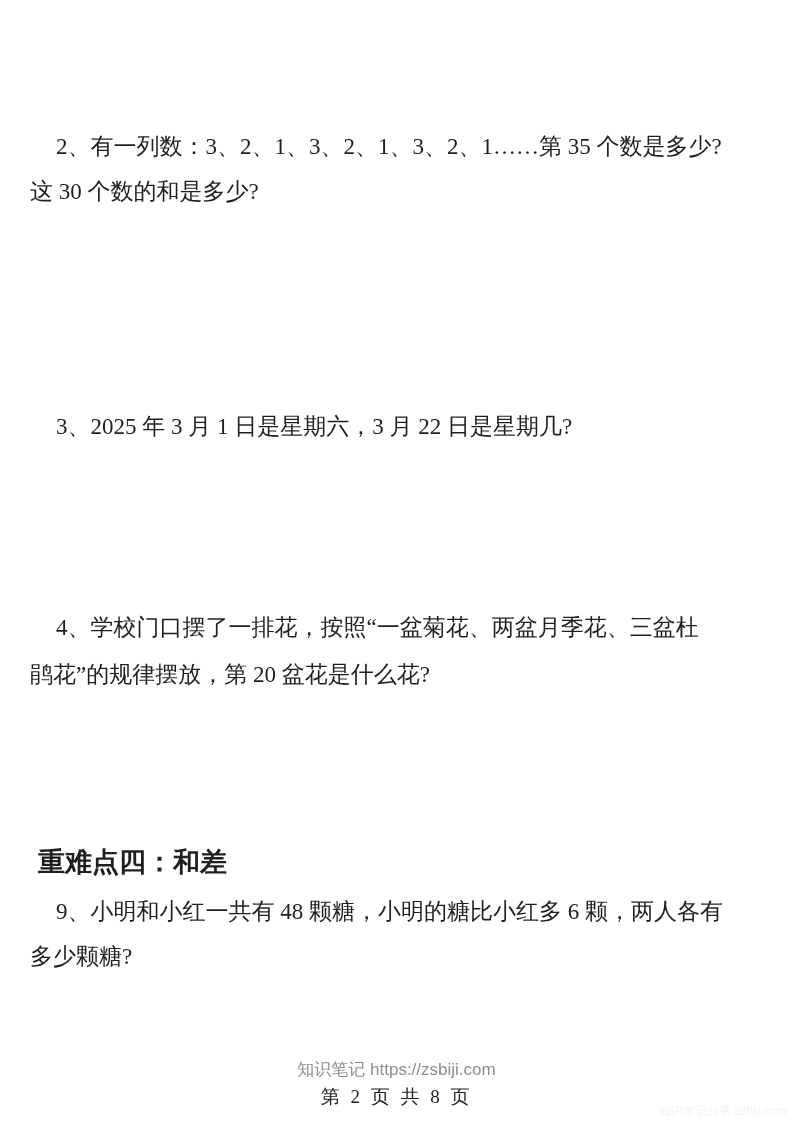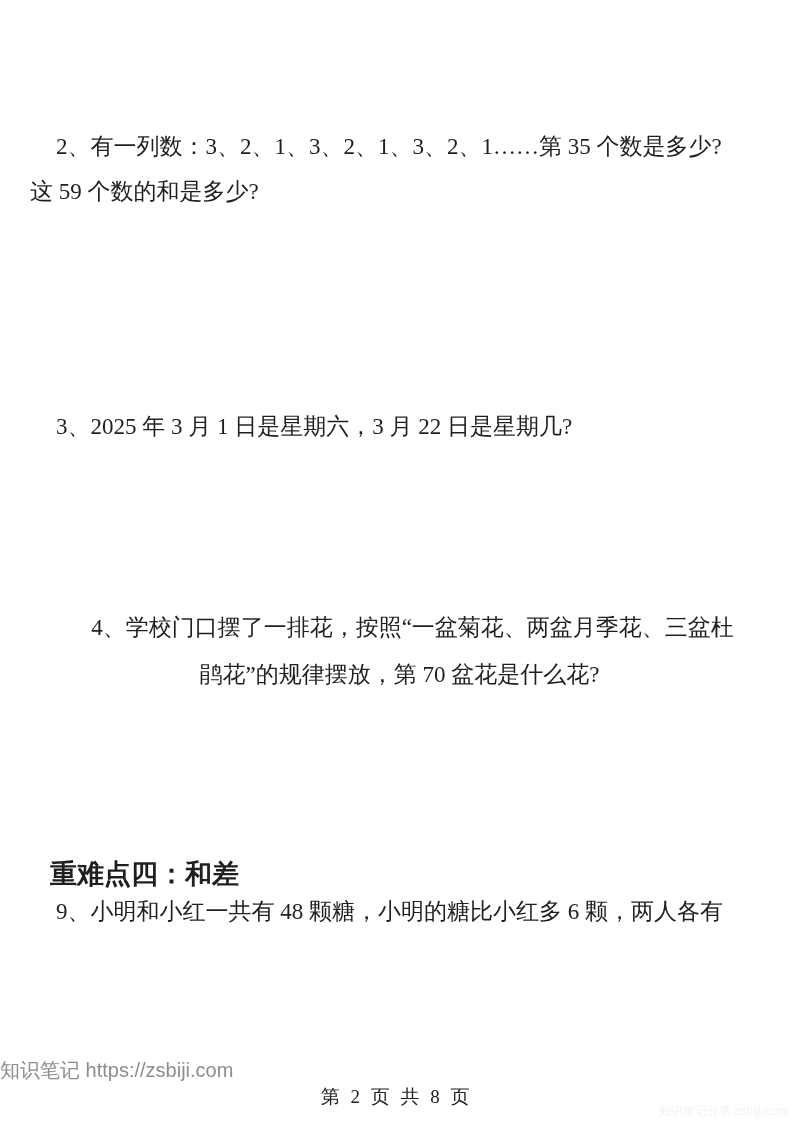--- a/index.html
+++ b/index.html
@@ -25,38 +25,37 @@
     line-height: 45px;
   }
   .q .line {
     white-space: nowrap;
   }
   .q .line.indent {
     text-indent: 26px;
   }
   .q.wide-gap {
     line-height: 47px;
-    text-align: center;
   }
   .section-heading {
     position: absolute;
     left: 34px;
     font-size: 27px;
     font-weight: bold;
     line-height: 36px;
     white-space: nowrap;
   }
   .footer-site {
     position: absolute;
     left: 0;
     right: 0;
     top: 1059px;
-    text-align: left;
+    text-align: center;
     font-family: "Liberation Sans", "DejaVu Sans", sans-serif;
-    font-size: 20px;
+    font-size: 17px;
     color: #8d8d8d;
     line-height: 22px;
   }
   .footer-page {
     position: absolute;
     left: 0;
     right: 0;
     top: 1084px;
     text-align: center;
     font-size: 19px;
@@ -74,35 +73,36 @@
     font-family: "Liberation Sans", "DejaVu Sans", sans-serif;
   }
 </style>
 </head>
 <body>
 
 <div class="page">
 
   <section class="q" style="top:124px">
     <div class="line indent">2、有一列数：3、2、1、3、2、1、3、2、1……第 35 个数是多少?</div>
-    <div class="line">这 59 个数的和是多少?</div>
+    <div class="line">这 30 个数的和是多少?</div>
   </section>
 
   <section class="q" style="top:404px">
     <div class="line indent">3、2025 年 3 月 1 日是星期六，3 月 22 日是星期几?</div>
   </section>
 
   <section class="q wide-gap" style="top:604px">
     <div class="line indent">4、学校门口摆了一排花，按照“一盆菊花、两盆月季花、三盆杜</div>
-    <div class="line">鹃花”的规律摆放，第 70 盆花是什么花?</div>
+    <div class="line">鹃花”的规律摆放，第 20 盆花是什么花?</div>
   </section>
 
-  <h2 class="section-heading" style="top:840px; margin:16px">重难点四：和差</h2>
+  <h2 class="section-heading" style="top:840px; margin:4px">重难点四：和差</h2>
 
   <section class="q" style="top:889px">
     <div class="line indent">9、小明和小红一共有 48 颗糖，小明的糖比小红多 6 颗，两人各有</div>
+    <div class="line">多少颗糖?</div>
   </section>
 
   <div class="footer-site">知识笔记 https://zsbiji.com</div>
   <div class="footer-page">第 2 页 共 8 页</div>
   <div class="corner-watermark">知识笔记分享 zsbiji.com</div>
 
 </div>
 
 </body></html>

